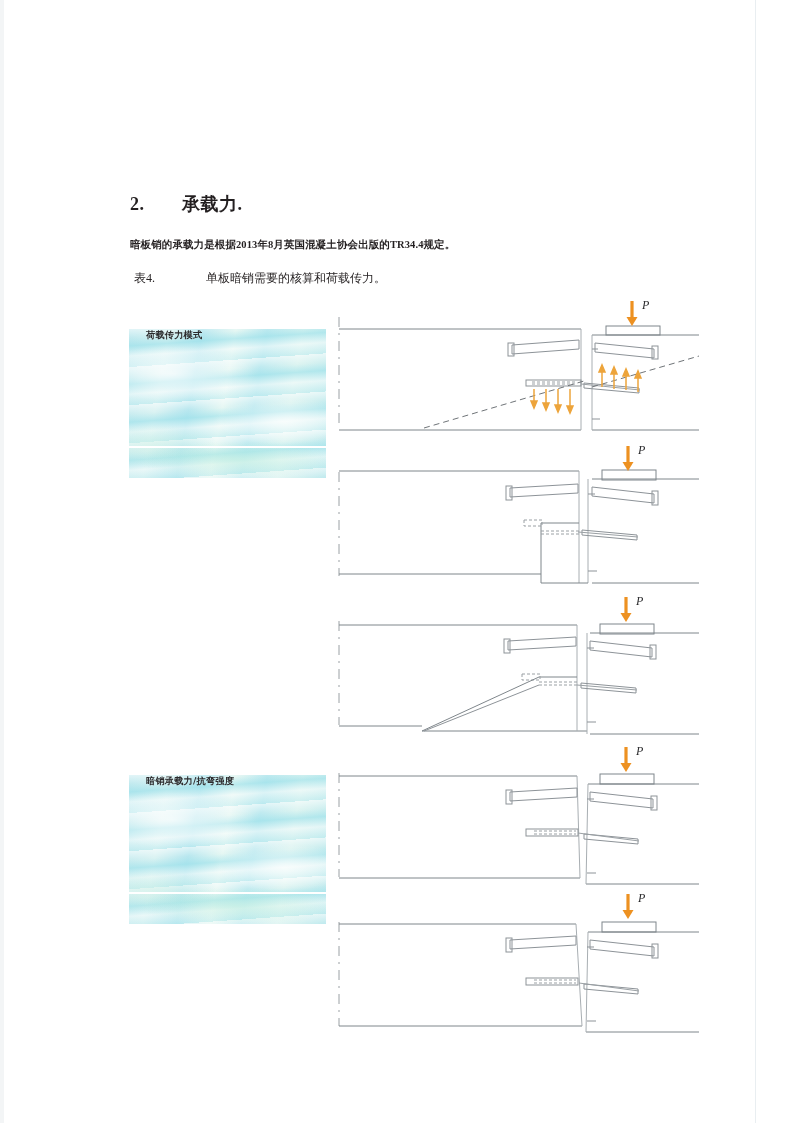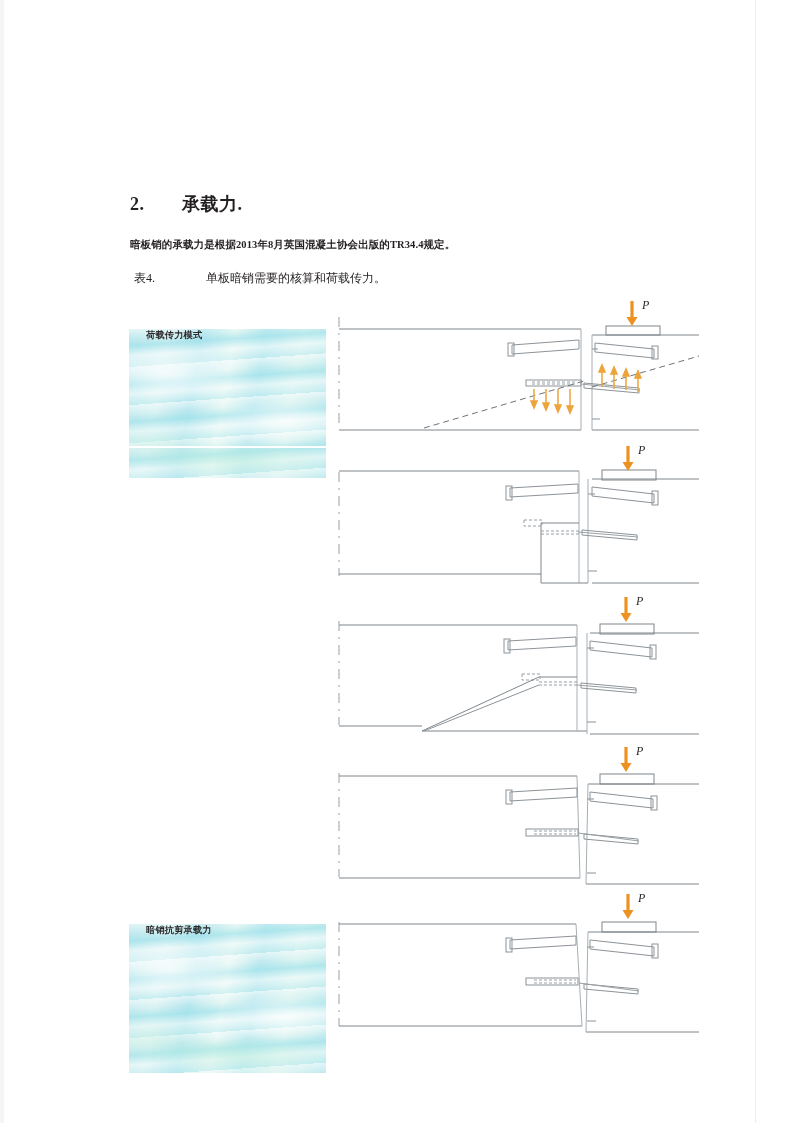--- a/index.html
+++ b/index.html
@@ -250,20 +250,25 @@
             <path d="M292 2 L292 19" stroke="#ED9121" stroke-width="3.2" fill="none"></path>
             <path d="M286.5 18 L297.5 18 L292 27 Z" fill="#ED9121"></path>
           </g>
           <text x="302" y="10" font-family="Liberation Serif, serif" font-style="italic" font-size="12" fill="#2b2b2d">P</text>
         </svg>
       </div>
     </div>
 
     <div class="row">
       <div class="row-gap"></div>
+      <div class="lab-cell">
+        <div class="wash"></div>
+        <div class="wash2"></div>
+        <div class="lab-text">暗销承载力/抗弯强度</div>
+      </div>
       <div class="fig-cell">
         <svg width="494" height="149" viewBox="0 0 494 149">
           <g fill="none" stroke="#8d9398" stroke-width="1">
             <path d="M5 30 L5 40 M5 46 L5 48 M5 54 L5 64 M5 70 L5 72 M5 78 L5 88 M5 94 L5 96 M5 102 L5 112 M5 118 L5 120 M5 126 L5 134" stroke="#9aa0a4"></path>
             <path d="M489 30 L489 40 M489 46 L489 48 M489 54 L489 64 M489 70 L489 72 M489 78 L489 88 M489 94 L489 96 M489 102 L489 112 M489 118 L489 120 M489 126 L489 134" stroke="#9aa0a4"></path>
             <path d="M5 33 L243 33" stroke="#7f868b"></path>
             <path d="M254 41 L489 41" stroke="#7f868b"></path>
             <path d="M5 135 L246 135" stroke="#7f868b"></path>
             <path d="M252 141 L489 141" stroke="#7f868b"></path>
             <path d="M243 33 L246 135" stroke="#a8aeb2"></path>
@@ -284,25 +289,20 @@
             <path d="M292 4 L292 21" stroke="#ED9121" stroke-width="3.2" fill="none"></path>
             <path d="M286.5 20 L297.5 20 L292 29 Z" fill="#ED9121"></path>
           </g>
           <text x="302" y="12" font-family="Liberation Serif, serif" font-style="italic" font-size="12" fill="#2b2b2d">P</text>
         </svg>
       </div>
     </div>
 
     <div class="row">
       <div class="row-gap"></div>
-      <div class="lab-cell">
-        <div class="wash"></div>
-        <div class="wash2"></div>
-        <div class="lab-text">暗销抗剪承载力</div>
-      </div>
       <div class="fig-cell">
         <svg width="494" height="149" viewBox="0 0 494 149">
           <g fill="none" stroke="#8d9398" stroke-width="1">
             <path d="M5 30 L5 40 M5 46 L5 48 M5 54 L5 64 M5 70 L5 72 M5 78 L5 88 M5 94 L5 96 M5 102 L5 112 M5 118 L5 120 M5 126 L5 134" stroke="#9aa0a4"></path>
             <path d="M489 30 L489 40 M489 46 L489 48 M489 54 L489 64 M489 70 L489 72 M489 78 L489 88 M489 94 L489 96 M489 102 L489 112 M489 118 L489 120 M489 126 L489 134" stroke="#9aa0a4"></path>
             <path d="M5 32 L242 32" stroke="#7f868b"></path>
             <path d="M254 40 L489 40" stroke="#7f868b"></path>
             <path d="M5 134 L248 134" stroke="#7f868b"></path>
             <path d="M252 140 L489 140" stroke="#7f868b"></path>
             <path d="M242 32 L248 134" stroke="#a8aeb2"></path>

